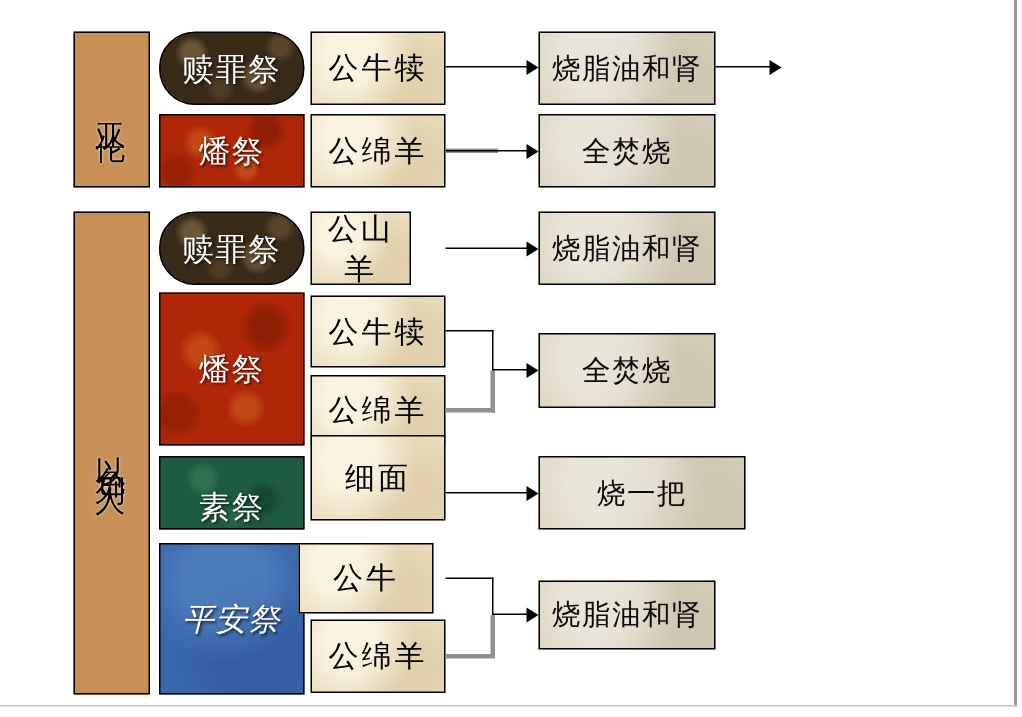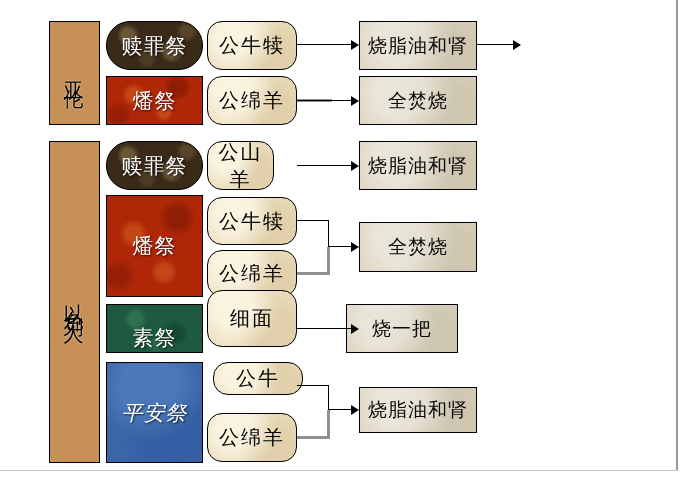--- a/index.html
+++ b/index.html
@@ -48,21 +48,20 @@
       radial-gradient(circle at 45% 25%, rgba(100,150,210,.4) 0 30%, rgba(0,0,0,0) 60%),
       radial-gradient(circle at 70% 75%, rgba(40,80,150,.35) 0 25%, rgba(0,0,0,0) 55%),
       #3a66aa;
     font-style: italic;
   }
   .animal{
     background:
       radial-gradient(circle at 30% 30%, rgba(255,250,235,.75) 0 25%, rgba(0,0,0,0) 60%),
       radial-gradient(circle at 75% 70%, rgba(212,190,146,.45) 0 25%, rgba(0,0,0,0) 60%),
       #ecdfc0;
-    border-radius: 15px;
   }
   .result{
     background:
       radial-gradient(circle at 35% 35%, rgba(255,255,255,.4) 0 30%, rgba(0,0,0,0) 65%),
       radial-gradient(circle at 80% 75%, rgba(185,175,150,.35) 0 25%, rgba(0,0,0,0) 60%),
       #dcd4c0;
   }
   
   .lbl-white{color:#fff;font-size:21px;letter-spacing:1px;
              text-shadow:1px 1px 2px rgba(0,0,0,.75);}
@@ -134,34 +133,34 @@
   </div>
   <div class="box animal" style="left:207px;top:197px;width:90px;height:48px">
     <span class="lbl-animal">公牛犊</span>
   </div>
   <div class="box animal" style="left:207px;top:250px;width:90px;height:47px">
     <span class="lbl-animal">公绵羊</span>
   </div>
   <div class="box animal" style="left:207px;top:290px;width:90px;height:57px">
     <span class="lbl-animal">细面</span>
   </div>
-  <div class="box animal" style="left:213px;top:362px;width:90px;height:33px">
+  <div class="box animal" style="left:199px;top:362px;width:90px;height:47px">
     <span class="lbl-animal">公牛</span>
   </div>
   <div class="box animal" style="left:207px;top:413px;width:90px;height:49px">
     <span class="lbl-animal">公绵羊</span>
   </div>
 
   <div class="box result" style="left:359px;top:141px;width:118px;height:49px">
     <span class="lbl-result">烧脂油和肾</span>
   </div>
   <div class="box result" style="left:359px;top:222px;width:118px;height:50px">
     <span class="lbl-result">全焚烧</span>
   </div>
-  <div class="box result" style="left:346px;top:304px;width:112px;height:49px">
+  <div class="box result" style="left:359px;top:304px;width:138px;height:49px">
     <span class="lbl-result">烧一把</span>
   </div>
   <div class="box result" style="left:359px;top:387px;width:118px;height:46px">
     <span class="lbl-result">烧脂油和肾</span>
   </div>
 
   <div class="h" style="left:297px;top:44px;width:56px"></div>
   <div class="head" style="left:351px;top:40px"></div>
 
   <div class="h" style="left:477px;top:44px;width:38px"></div>

